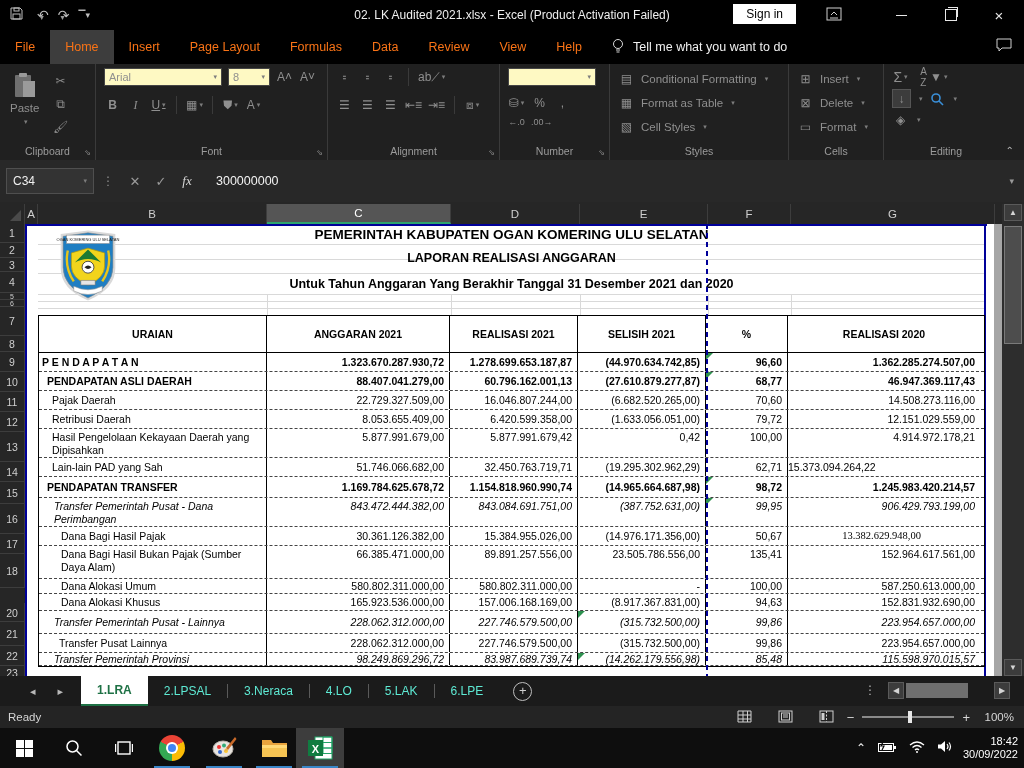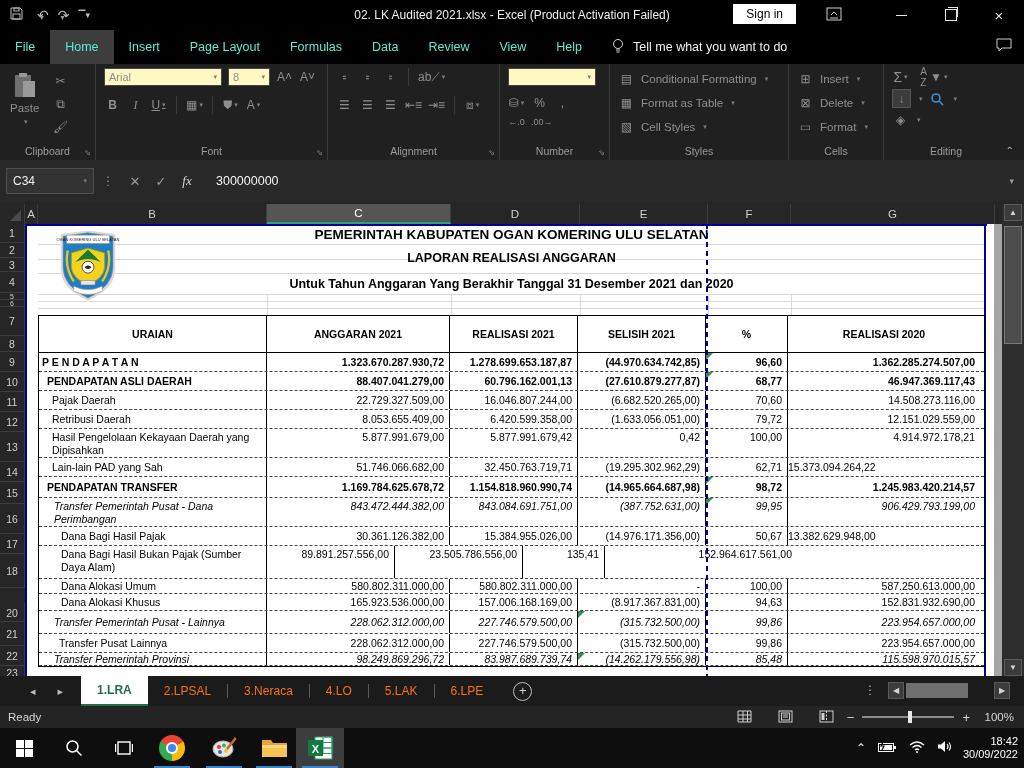--- a/index.html
+++ b/index.html
@@ -13,21 +13,21 @@
              font-size:12px;color:#efefef;pointer-events:none;}
   .signin{position:absolute;right:228px;top:4px;background:#fff;color:#000;font-size:12px;padding:3px 13px;cursor:pointer;}
   .ribdisp{position:absolute;right:182px;top:7px;}
   .winbtn{position:absolute;top:0;width:34px;height:30px;display:flex;align-items:center;justify-content:center;color:#e8e8e8;}
   .wb-min{right:106px;} .wb-max{right:56px;} .wb-close{right:8px;font-size:15px;}
   .minbar{width:11px;height:1px;background:#e8e8e8;}
   .maxbox{width:10px;height:10px;border:1px solid #e8e8e8;position:relative;}
   .maxbox:before{content:"";position:absolute;left:2px;top:-3px;width:9px;height:9px;border:1px solid #e8e8e8;border-left:none;border-bottom:none;}
   
   .menubar{position:absolute;left:0;top:30px;width:1024px;height:34px;background:#000;display:flex;align-items:stretch;}
-  .mtab{padding:0 15px;display:flex;align-items:center;font-size:12.5px;color:#5eead4;cursor:pointer;}
+  .mtab{padding:0 15px;display:flex;align-items:center;font-size:12.5px;color:#f97316;cursor:pointer;}
   .mtab.active{background:#3d3d3d;}
   .tellme{display:flex;align-items:center;gap:8px;color:#f0f0f0;font-size:12.5px;margin-left:14px;}
   .comment-ic{position:absolute;right:12px;top:38px;}
   
   .ribbon{position:absolute;left:0;top:64px;width:1024px;height:96px;background:#202020;color:#8f8f8f;font-size:11px;}
   .rgroup{position:absolute;top:0;height:96px;border-right:1px solid #3a3a3a;box-sizing:border-box;}
   .rglabel{position:absolute;bottom:3px;left:0;right:0;text-align:center;font-size:10.5px;color:#9b9b9b;}
   .launcher{position:absolute;bottom:3px;right:4px;font-size:8px;color:#8a8a8a;}
   .rsel{background:#fef9c3;border:1px solid #454545;color:#8f8f8f;height:18px;display:flex;align-items:center;
         padding:0 4px;justify-content:space-between;box-sizing:border-box;font-size:11px;}
@@ -85,21 +85,21 @@
   .trow.wrap .tcell{align-items:flex-start;padding-top:2px;}
   .flagtri{position:absolute;left:0;top:0;width:0;height:0;border-top:7px solid #2e9150;border-right:7px solid transparent;}
   
   .vscroll{position:absolute;right:0;top:2px;width:22px;height:472px;background:#2d2d2d;}
   .sbtn{position:absolute;left:2px;width:18px;height:17px;background:#3c3c3c;border:1px solid #5a5a5a;box-sizing:border-box;
         color:#d5d5d5;font-size:8px;display:flex;align-items:center;justify-content:center;}
   .vthumb{position:absolute;left:2px;top:22px;width:18px;height:118px;background:#4d4d4d;border:1px solid #7a7a7a;box-sizing:border-box;}
   
   .tabbar{position:absolute;left:0;top:676px;width:1024px;height:30px;background:#1b1b1b;display:flex;align-items:stretch;}
   .tnav{display:flex;align-items:center;gap:22px;padding:0 18px 0 30px;color:#b9b9b9;font-size:11px;}
-  .stab{display:flex;align-items:center;padding:0 16px;font-size:12px;color:#f97316;position:relative;cursor:pointer;}
+  .stab{display:flex;align-items:center;padding:0 16px;font-size:12px;color:#5eead4;position:relative;cursor:pointer;}
   .stab.active{background:#fff;color:#1e7145;font-weight:bold;border-bottom:2px solid #1e7145;box-sizing:border-box;}
   .stab-sep{width:1px;height:14px;background:#5a5a5a;align-self:center;}
   .newsheet{width:17px;height:17px;border:1px solid #bdbdbd;border-radius:50%;color:#cfcfcf;font-size:13px;line-height:15px;
             text-align:center;align-self:center;margin-left:14px;}
   .tabdots{position:absolute;right:148px;top:7px;color:#b5b5b5;font-size:12px;letter-spacing:0;}
   .hscroll{position:absolute;right:14px;top:5px;width:122px;height:19px;display:flex;align-items:center;}
   .hbtn{width:16px;height:17px;background:#3c3c3c;border:1px solid #5a5a5a;box-sizing:border-box;color:#d5d5d5;font-size:8px;
         display:flex;align-items:center;justify-content:center;}
   .hthumb{width:62px;height:15px;background:#6f6f6f;margin:0 2px;}
   .hspacer{flex:1;}
@@ -623,26 +623,29 @@
             <div class="tcell num" style="width: 128px;">
               <span style="width: 100%; text-align: right;">15.384.955.026,00</span>
             </div>
             <div class="tcell num" style="width: 128px;">
               <span style="width: 100%; text-align: right;">(14.976.171.356,00)</span>
             </div>
             <div class="tcell num" style="width: 82px;">
               <span style="width: 100%; text-align: right;">50,67</span>
             </div>
             <div class="tcell num" style="width: 192px;">
-              <span style="width: 100%; text-align: left;">13.382.629.948,00</span>
+              <span style="width: 100%; text-align: center; font-family: Liberation Serif, serif;">13.382.629.948,00</span>
             </div>
           </div>
           <div class="trow wrap" style="height: 33px;">
             <div class="tcell lab" style="width: 228px; padding-left: 22px;">
               <span style="width: 100%;">Dana Bagi Hasil Bukan Pajak (Sumber Daya Alam)</span>
+            </div>
+            <div class="tcell num" style="width: 183px;">
+              <span style="width: 100%; text-align: right;">66.385.471.000,00</span>
             </div>
             <div class="tcell num" style="width: 128px;">
               <span style="width: 100%; text-align: right;">89.891.257.556,00</span>
             </div>
             <div class="tcell num" style="width: 128px;">
               <span style="width: 100%; text-align: right;">23.505.786.556,00</span>
             </div>
             <div class="tcell num" style="width: 82px;">
               <span style="width: 100%; text-align: right;">135,41</span>
             </div>

